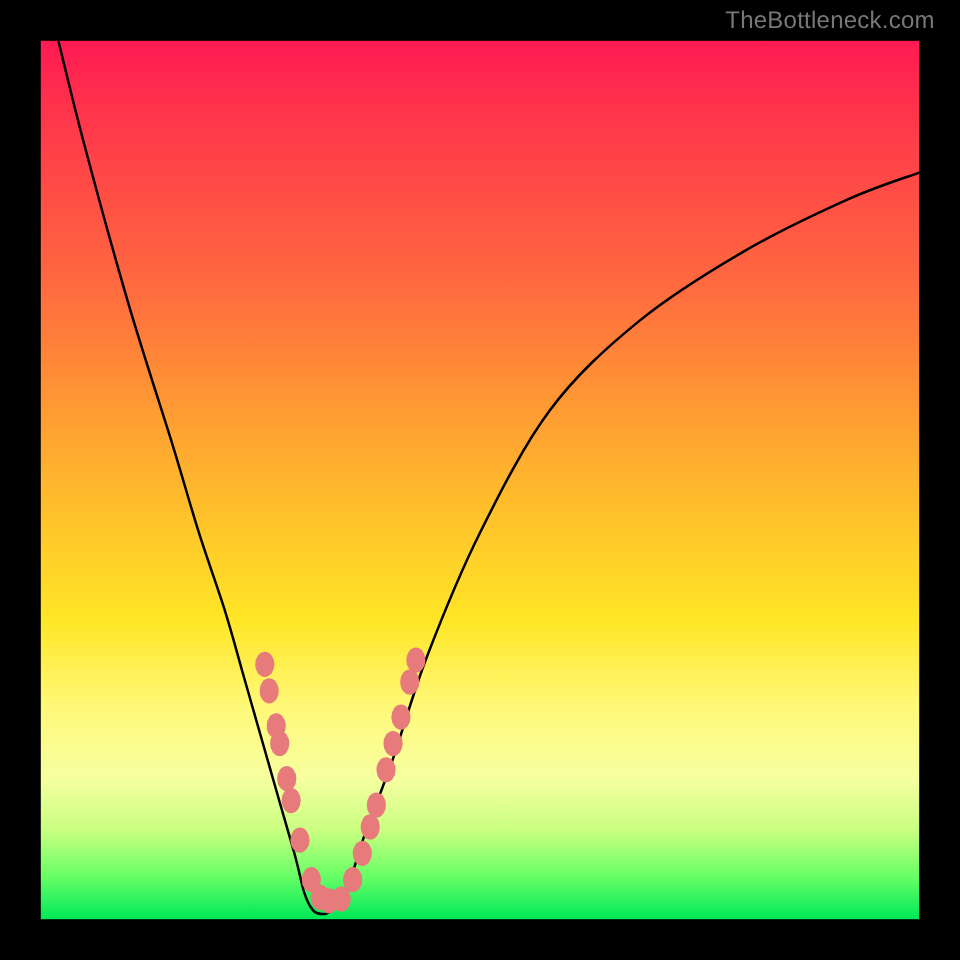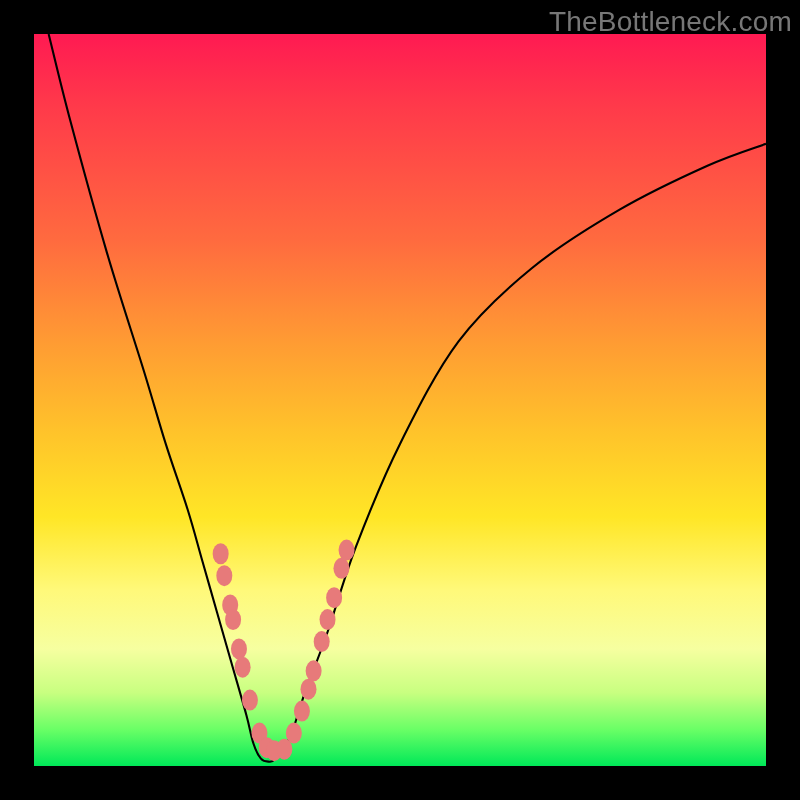--- a/index.html
+++ b/index.html
@@ -13,23 +13,23 @@
   }
   .outer {
     width: 800px;
     height: 800px;
     position: relative;
     background: #000;
   }
   .watermark {
     position: absolute;
     top: 6px;
-    right: 8px;
+    right: 21px;
     color: #777;
-    font-size: 28px;
+    font-size: 20px;
     font-weight: 500;
     letter-spacing: 0.2px;
     z-index: 20;
     user-select: none;
   }
   .plot-area {
     position: absolute;
     left: 34px;
     top: 34px;
     width: 732px;

